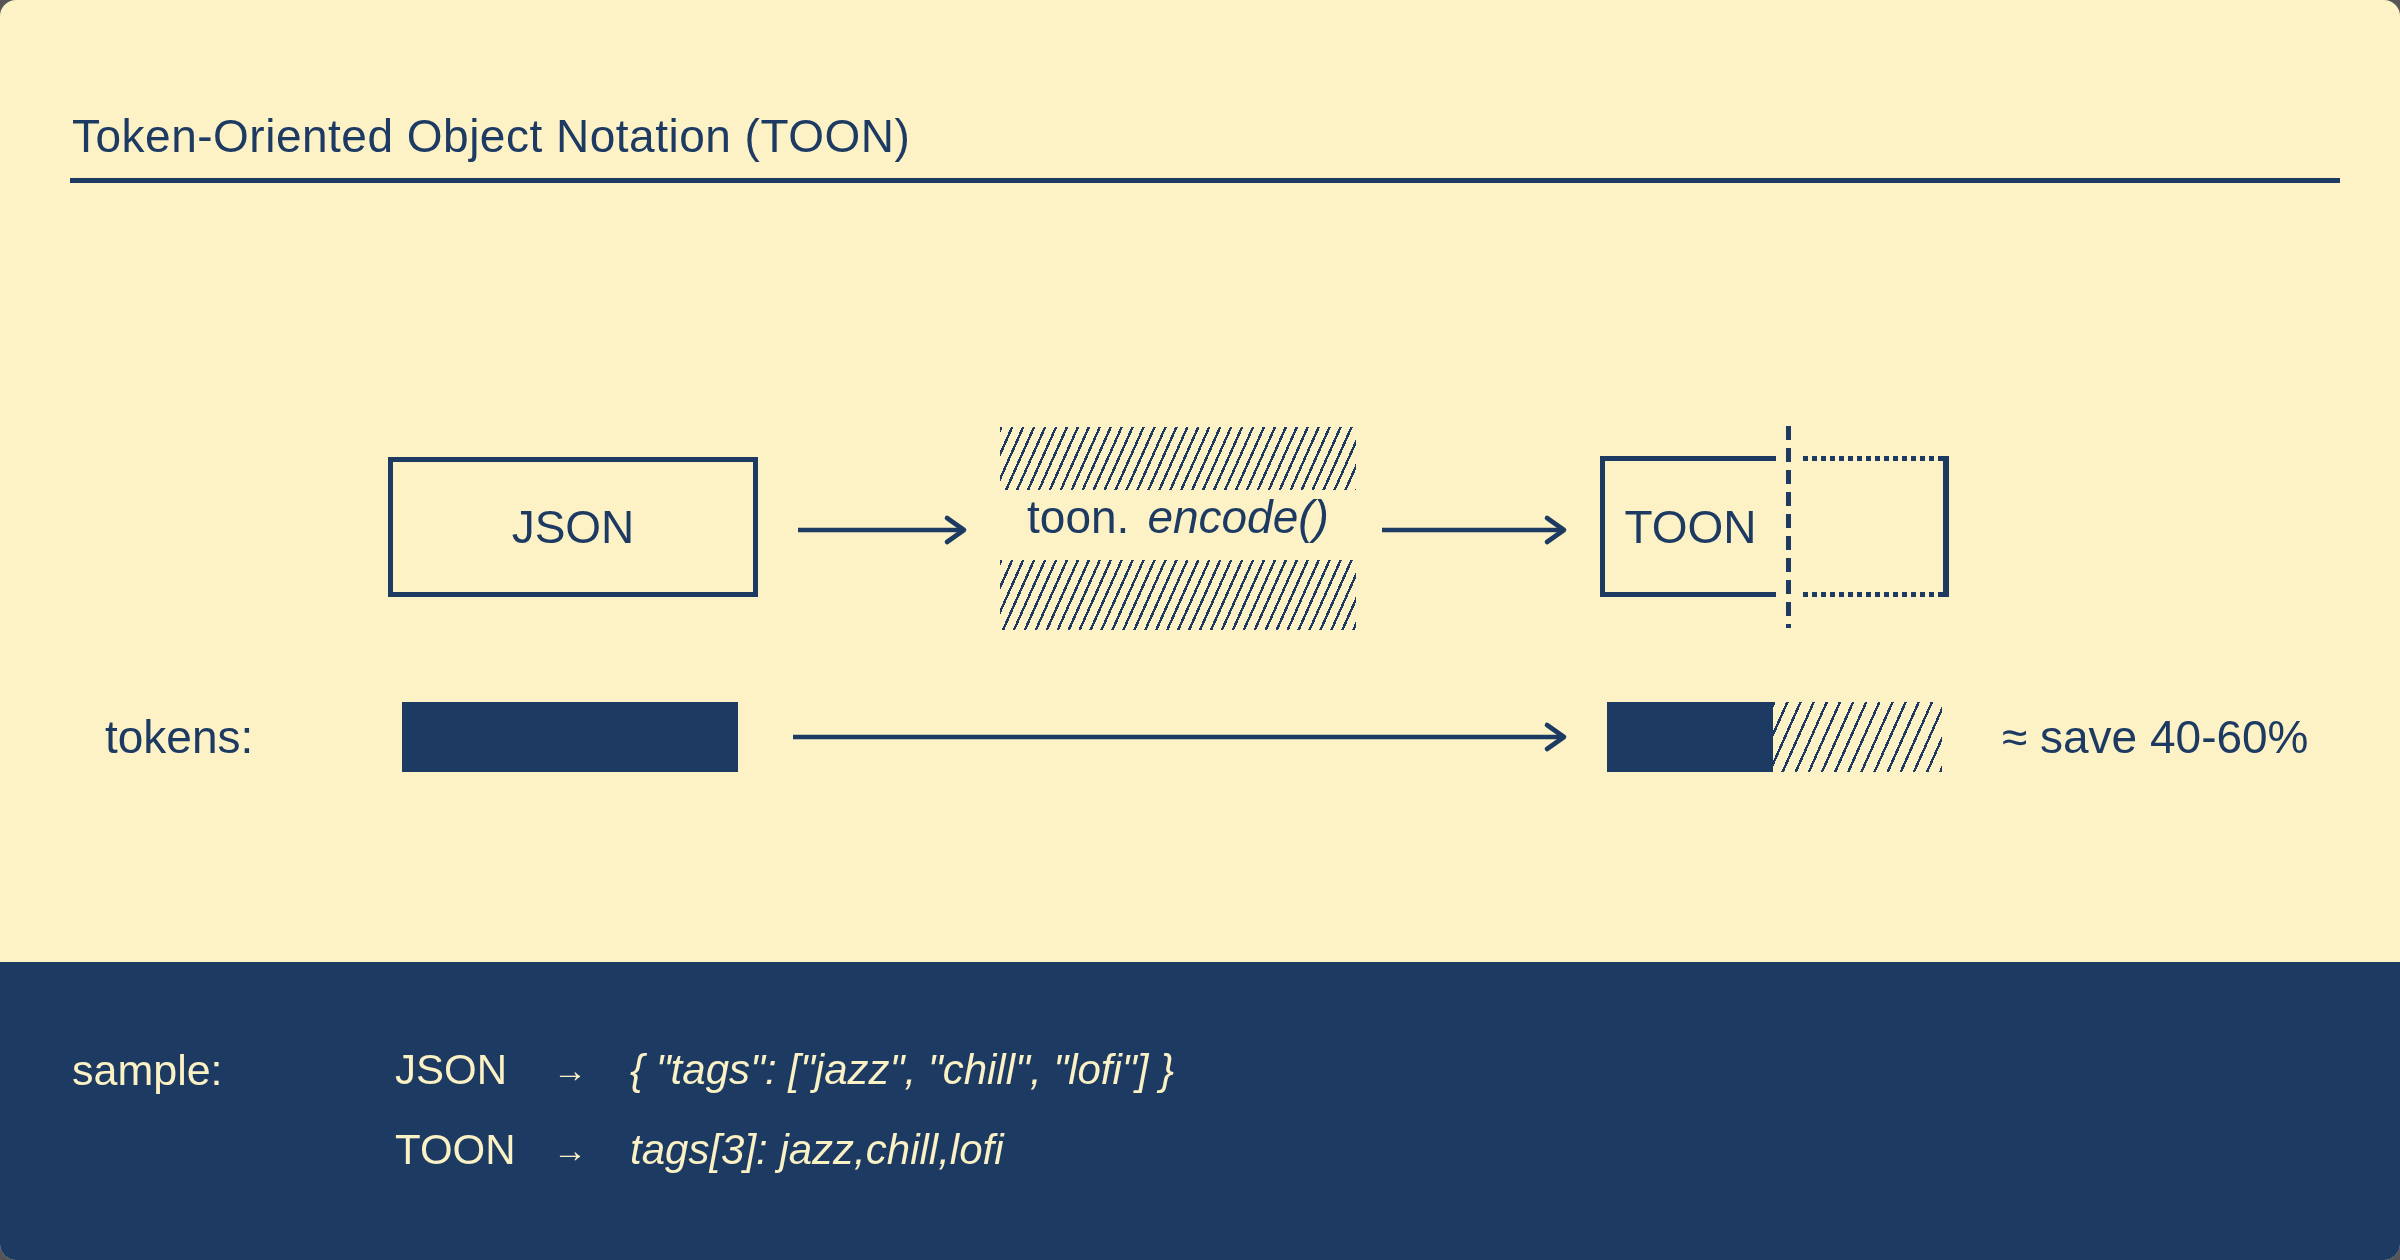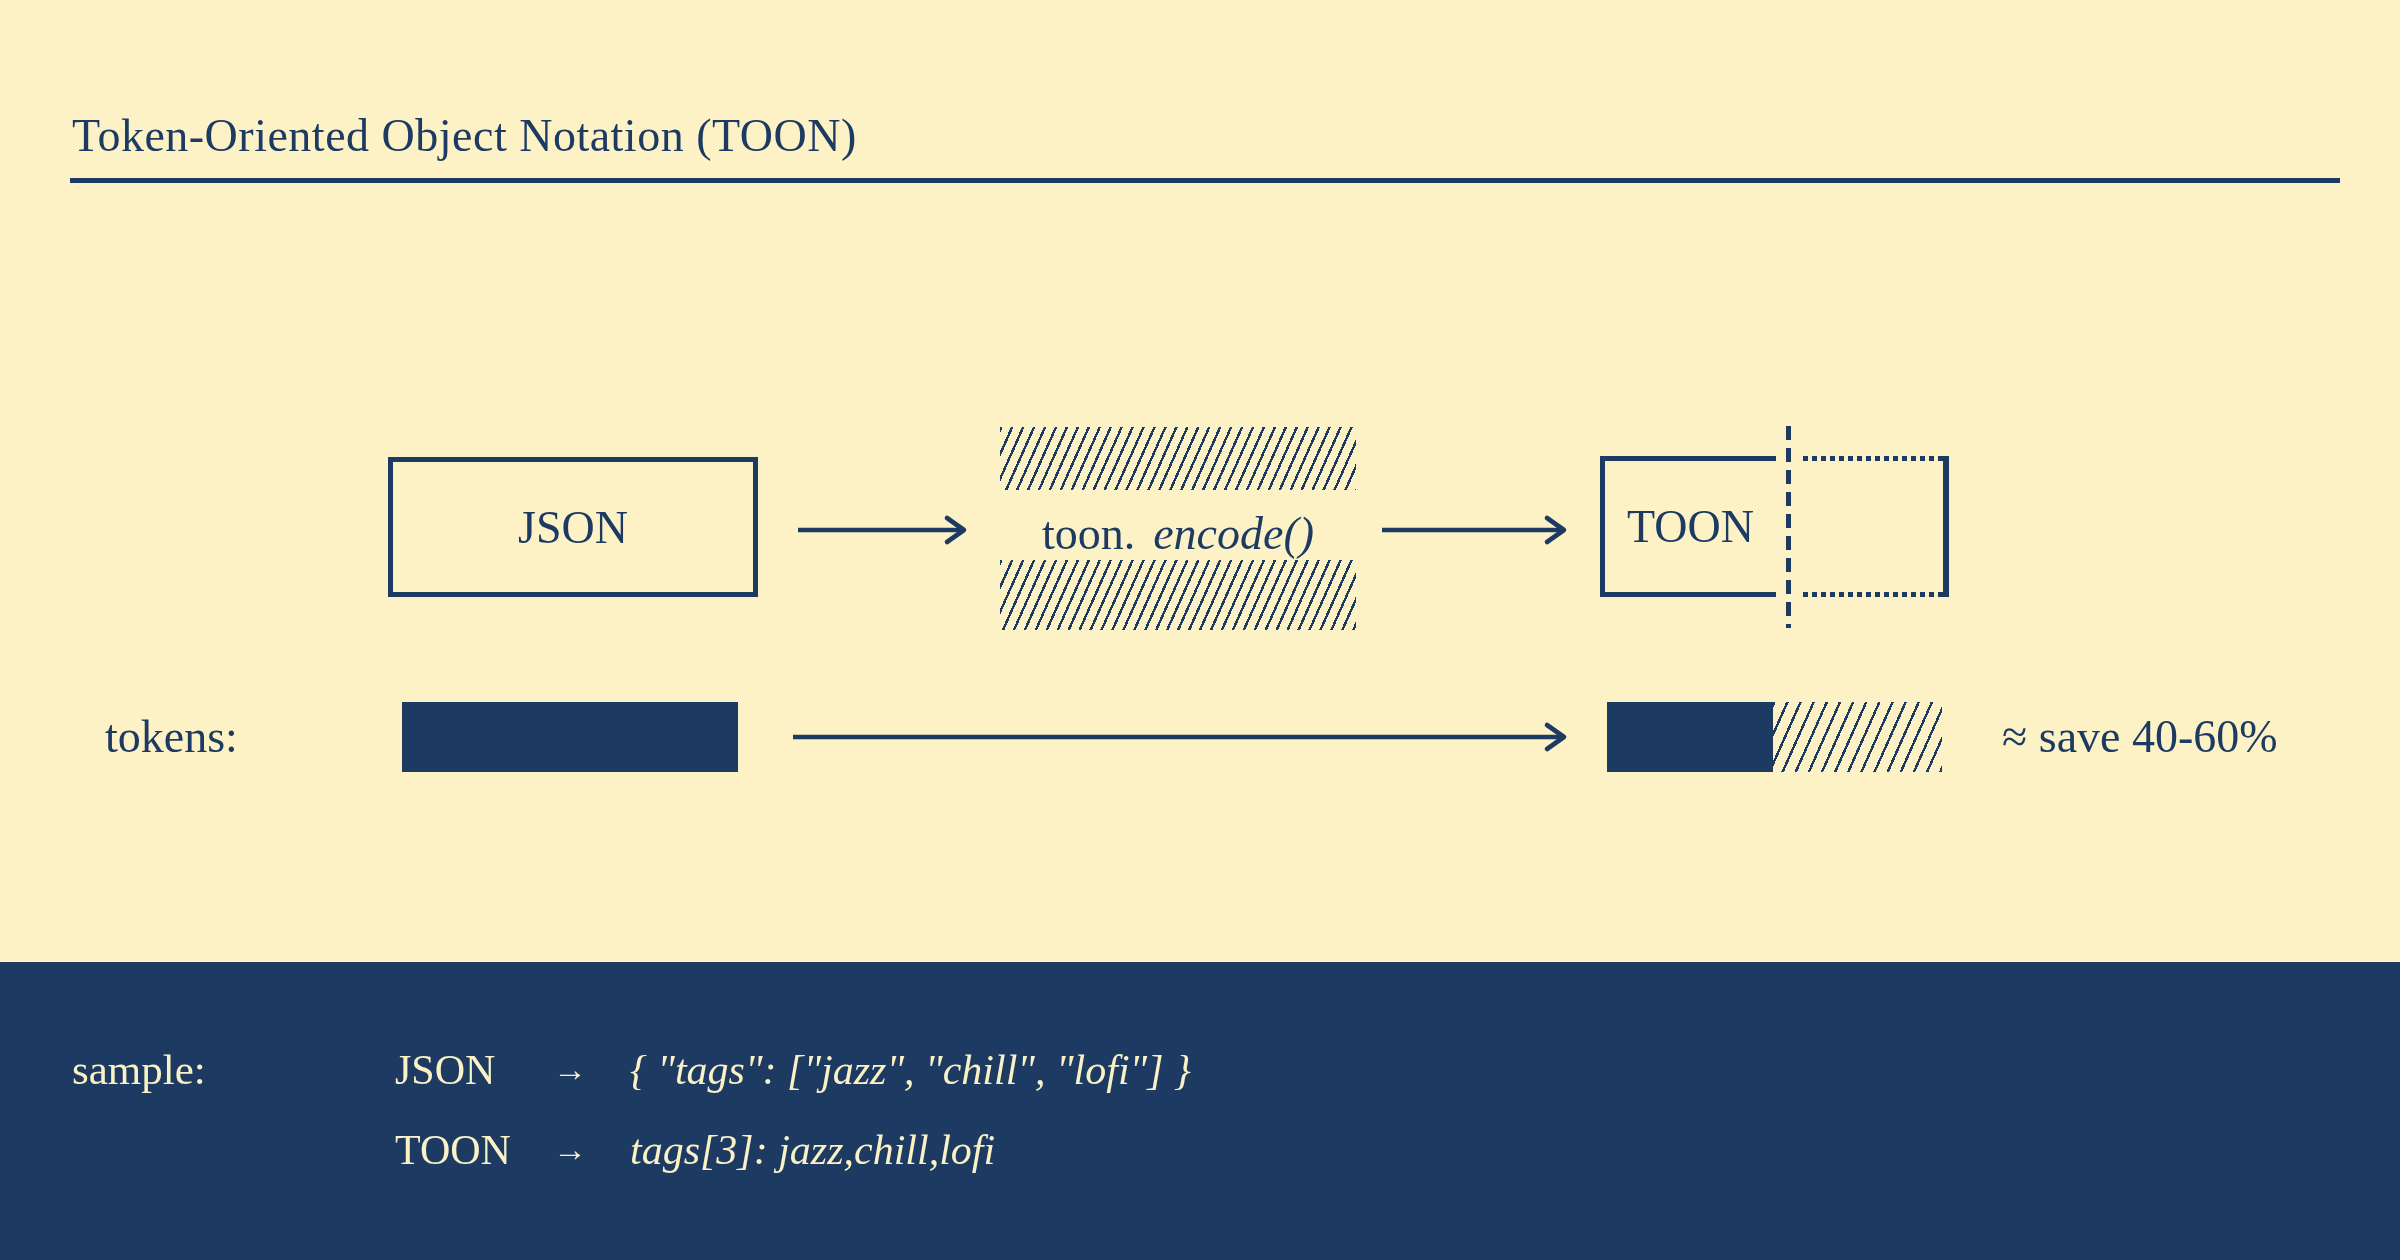--- a/index.html
+++ b/index.html
@@ -4,21 +4,22 @@
 <style>
   * { box-sizing: border-box; }
   html,body { margin:0; padding:0; background:#555; }
   .page {
     position: relative;
     width: 2400px;
     height: 1260px;
     overflow: hidden;
     background: var(--cream, #fcf2c6);
     color: var(--navy, #1d3a63);
-    font-family: Liberation Serif, serif;
+    font-family: Liberation Sans, sans-serif;
+    border-radius: 16px;
   }
 
   
   .title {
     position: absolute; left: 72px; top: 76px;
     font-size: 46px; line-height: 58px; font-weight: 500;
     letter-spacing: 0.5px; white-space: pre;
   }
   .rule {
     position: absolute; left: 70px; top: 178px;
@@ -38,21 +39,21 @@
   .arrow-long { left: 793px; top: 719px; }
   .arrow-svg path { stroke: var(--navy, #1d3a63); stroke-width: 4.6; fill: none; stroke-linecap: round; stroke-linejoin: round; }
 
   .encoder { position: absolute; left: 1000px; top: 427px; width: 356px; }
   .hatch {
     background: repeating-linear-gradient(114deg,
       var(--navy, #1d3a63) 0 2.4px, transparent 2.4px 10px);
   }
   .encoder .hatch-top { height: 63px; }
   .encoder .encode-label {
-    height: 70px; display: flex; align-items: flex-end; justify-content: center;
+    height: 70px; display: flex; align-items: flex-start; justify-content: center;
     font-size: 46px; white-space: pre;
   }
   .encoder .encode-label em { font-style: italic; margin-left: 18px; }
   .encoder .hatch-bottom { height: 70px; }
 
   .toon-box {
     position: absolute; left: 1600px; top: 456px; width: 176px; height: 141px;
     border: 5px solid var(--navy, #1d3a63); border-right: none;
     display: flex; align-items: center; justify-content: center;
     font-size: 46px;

